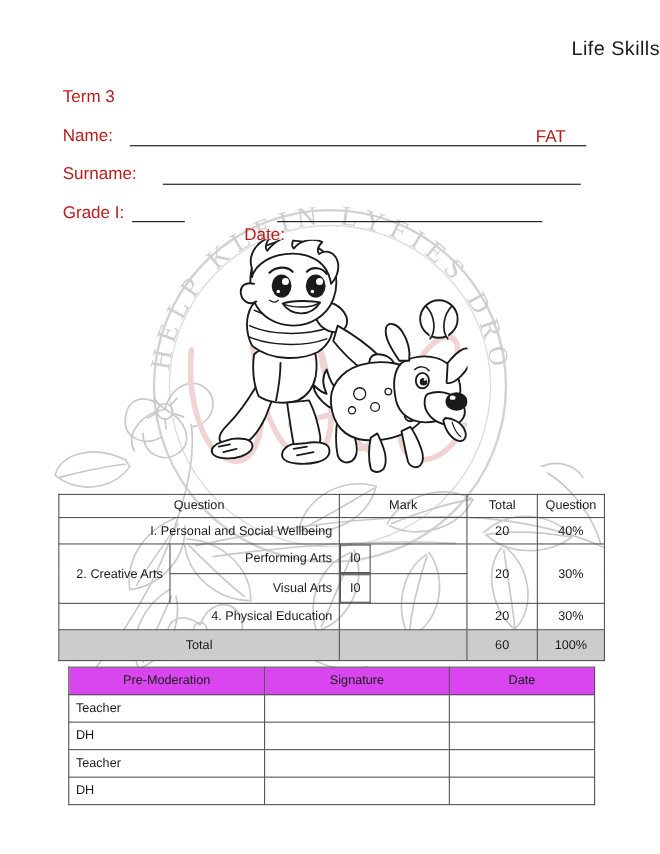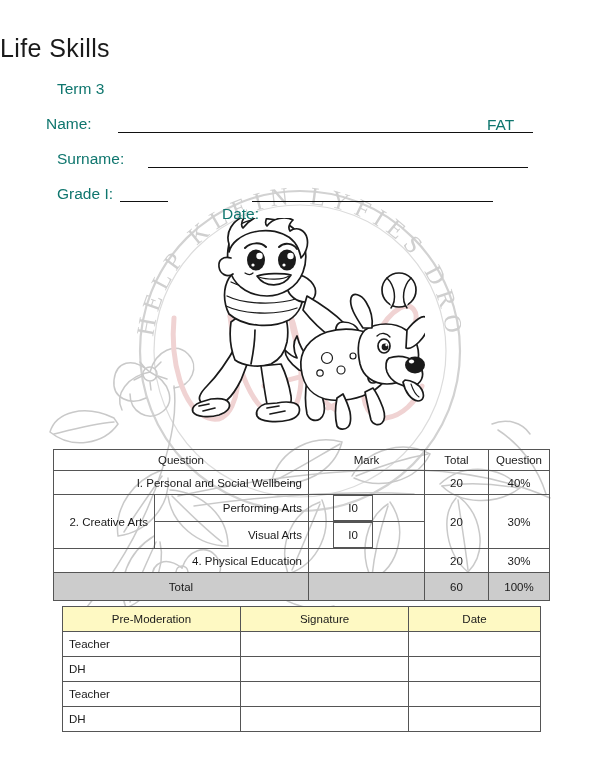--- a/index.html
+++ b/index.html
@@ -52,36 +52,36 @@
     height: 212px;
     z-index: 3;
   }
 
   
   #doc-title {
     position: absolute;
     left: 0;
     top: 34px;
     width: 600px;
-    text-align: left;
-    font-size: 25px;
+    text-align: right;
+    font-size: 18px;
     letter-spacing: 0.4px;
     color: #1a1a1a;
     z-index: 4;
   }
   .field-row {
     position: absolute;
     z-index: 4;
-    color: #0f766e;
+    color: #b91c1c;
     font-size: 15.5px;
     white-space: nowrap;
   }
   #term-label { left: 57px; top: 80px; }
   #fat-label  { left: 487px; top: 80px; margin-top: 36px; }
-  #name-label { left: 46px; top: 115px; }
+  #name-label { left: 57px; top: 115px; }
   #surname-label { left: 57px; top: 150px; }
   #grade-label { left: 57px; top: 185px; }
   #date-label  { left: 222px; top: 185px; margin-top: 20px; }
 
   .rule {
     position: absolute;
     z-index: 4;
     height: 0;
     border-bottom: 1.6px solid #111111;
   }
@@ -119,24 +119,23 @@
   .row-h-total{ height: 28px; }
   .shaded { background: #cccccc !important; }
   #total-word {
     text-align: center;
     font-size: 19px;
   }
   #total-num, #total-pct { font-size: 17px; text-align: center; }
 
   
   .mark-minibox {
-    width: 40px;
+    width: 28px;
     border: 1px solid #555555;
     border-collapse: collapse;
-    margin-left: 24px;
     table-layout: fixed;
   }
   .mark-minibox td {
     border: 1px solid #555555;
     text-align: center;
     font-size: 11.5px;
     height: 24px;
     color: #1a1a1a;
     background: transparent;
   }
@@ -153,21 +152,21 @@
   }
   #moderation-table td {
     border: 1px solid #555555;
     font-size: 11.5px;
     color: #1a1a1a;
     height: 20px;
     padding: 2px 6px;
     background: transparent;
   }
   #moderation-table td.mod-head {
-    background: #fef9c3;
+    background: #d946ef;
     text-align: center;
   }
   #moderation-table td.mod-blank { padding: 2px 6px; }
 </style>
 </head>
 <body>
 
 <div id="page">
 
   <svg id="wm-circle" class="wm-layer" viewBox="0 0 338 338">

